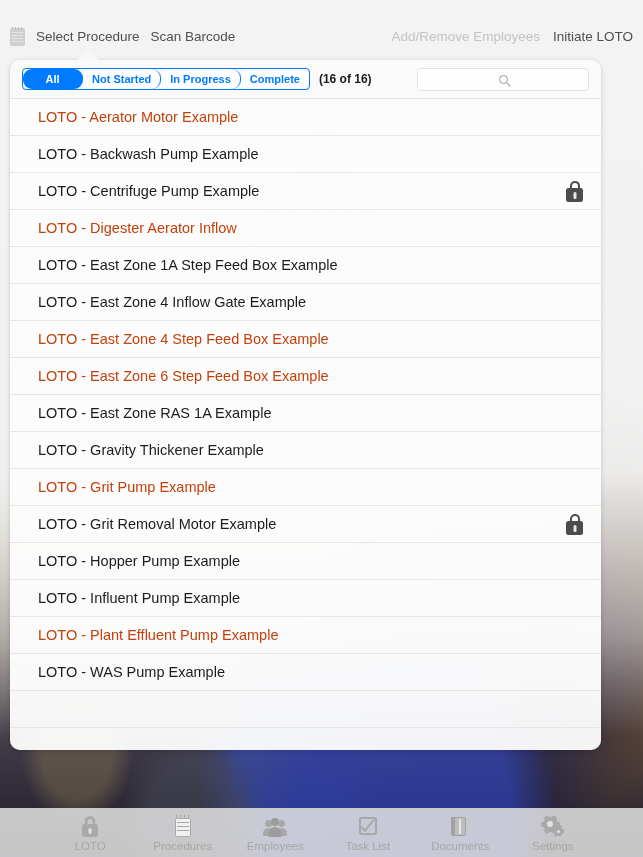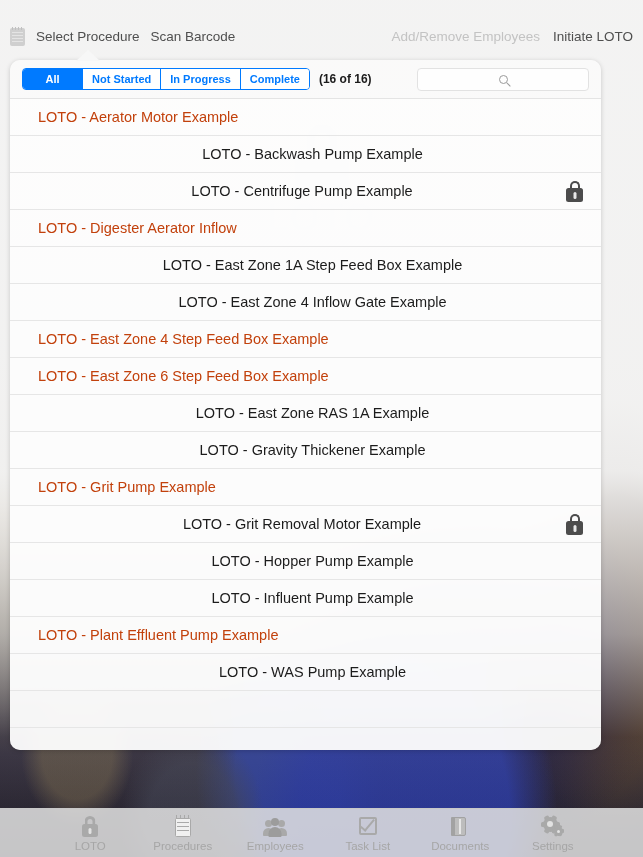--- a/index.html
+++ b/index.html
@@ -225,20 +225,21 @@
     font-weight: bold;
     color: #007aff;
     background: #ffffff;
     padding: 0 9px;
     display: flex;
     align-items: center;
     justify-content: center;
     border-right: 1px solid #007aff;
     cursor: pointer;
     white-space: nowrap;
+    border-radius: 9px;
   }
   .seg:last-child { border-right: none; }
   .seg.active { background: #007aff; color: #ffffff; }
   .seg[data-name="segment-all"] { min-width: 60px; }
 
   .count-label {
     font-size: 12px;
     font-weight: bold;
     color: #1b1b1b;
     white-space: nowrap;
@@ -295,21 +296,21 @@
     display: flex;
     align-items: center;
     padding: 0 14px 0 28px;
     border-bottom: 1px solid #e6e6e6;
     background: rgba(255,255,255,0.55);
     cursor: pointer;
     font-size: 14.5px;
   }
   .proc-row .label { flex: 1 1 auto; }
   .proc-row.complete .label { color: #c2410c; }
-  .proc-row.normal .label { color: #1c1c1c; text-align: center; }
+  .proc-row.normal .label { color: #1c1c1c; }
 
   
   .row-lock {
     width: 17px; height: 21px;
     position: relative;
     flex: 0 0 auto;
     margin-right: 4px;
   }
   .row-lock .shackle {
     position: absolute;

